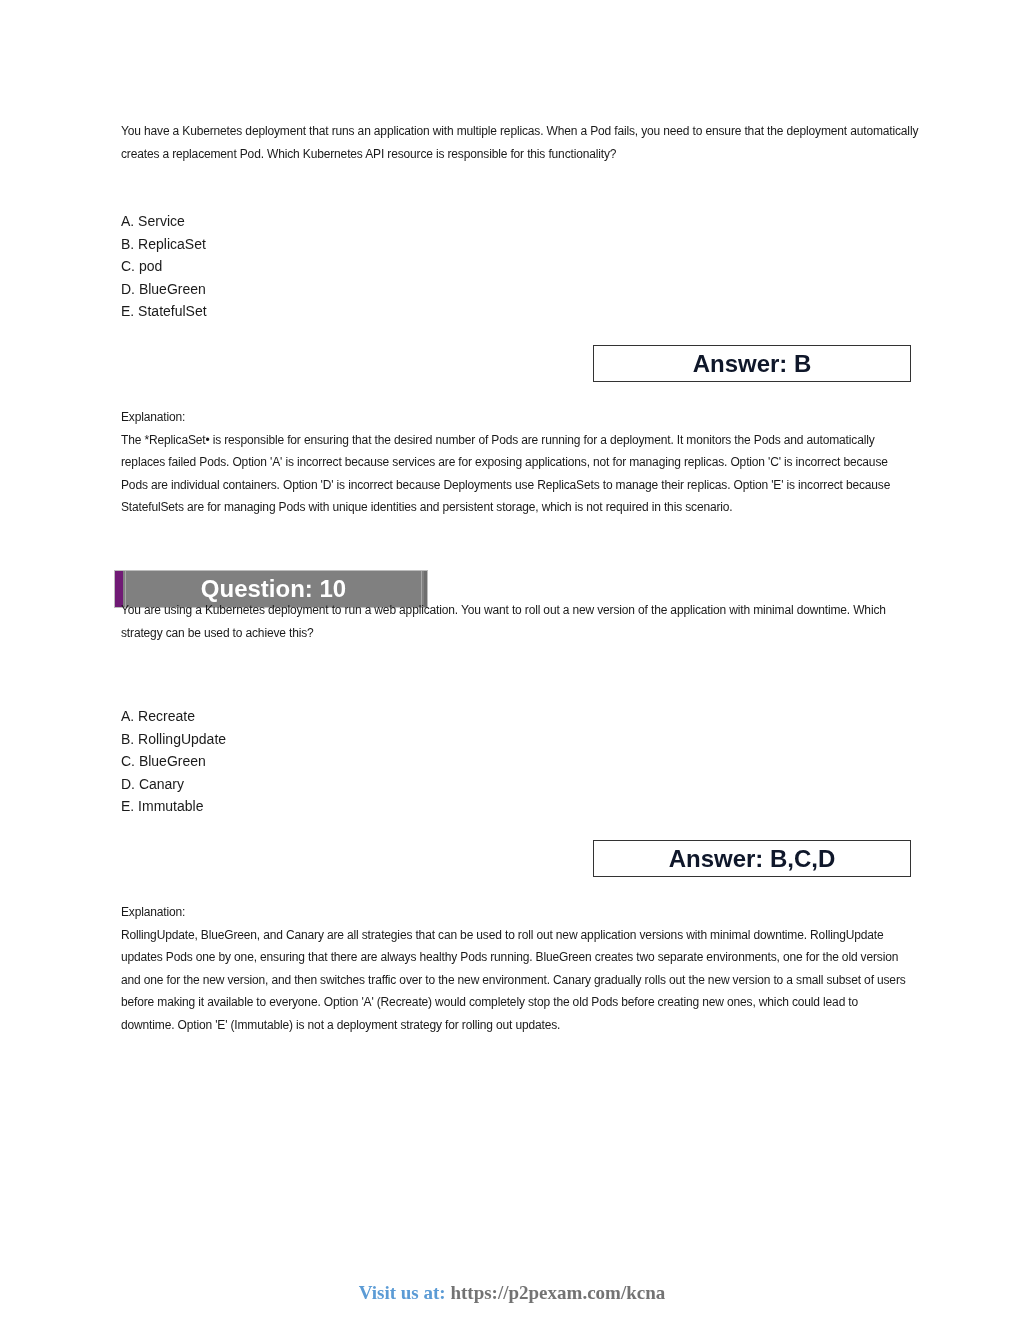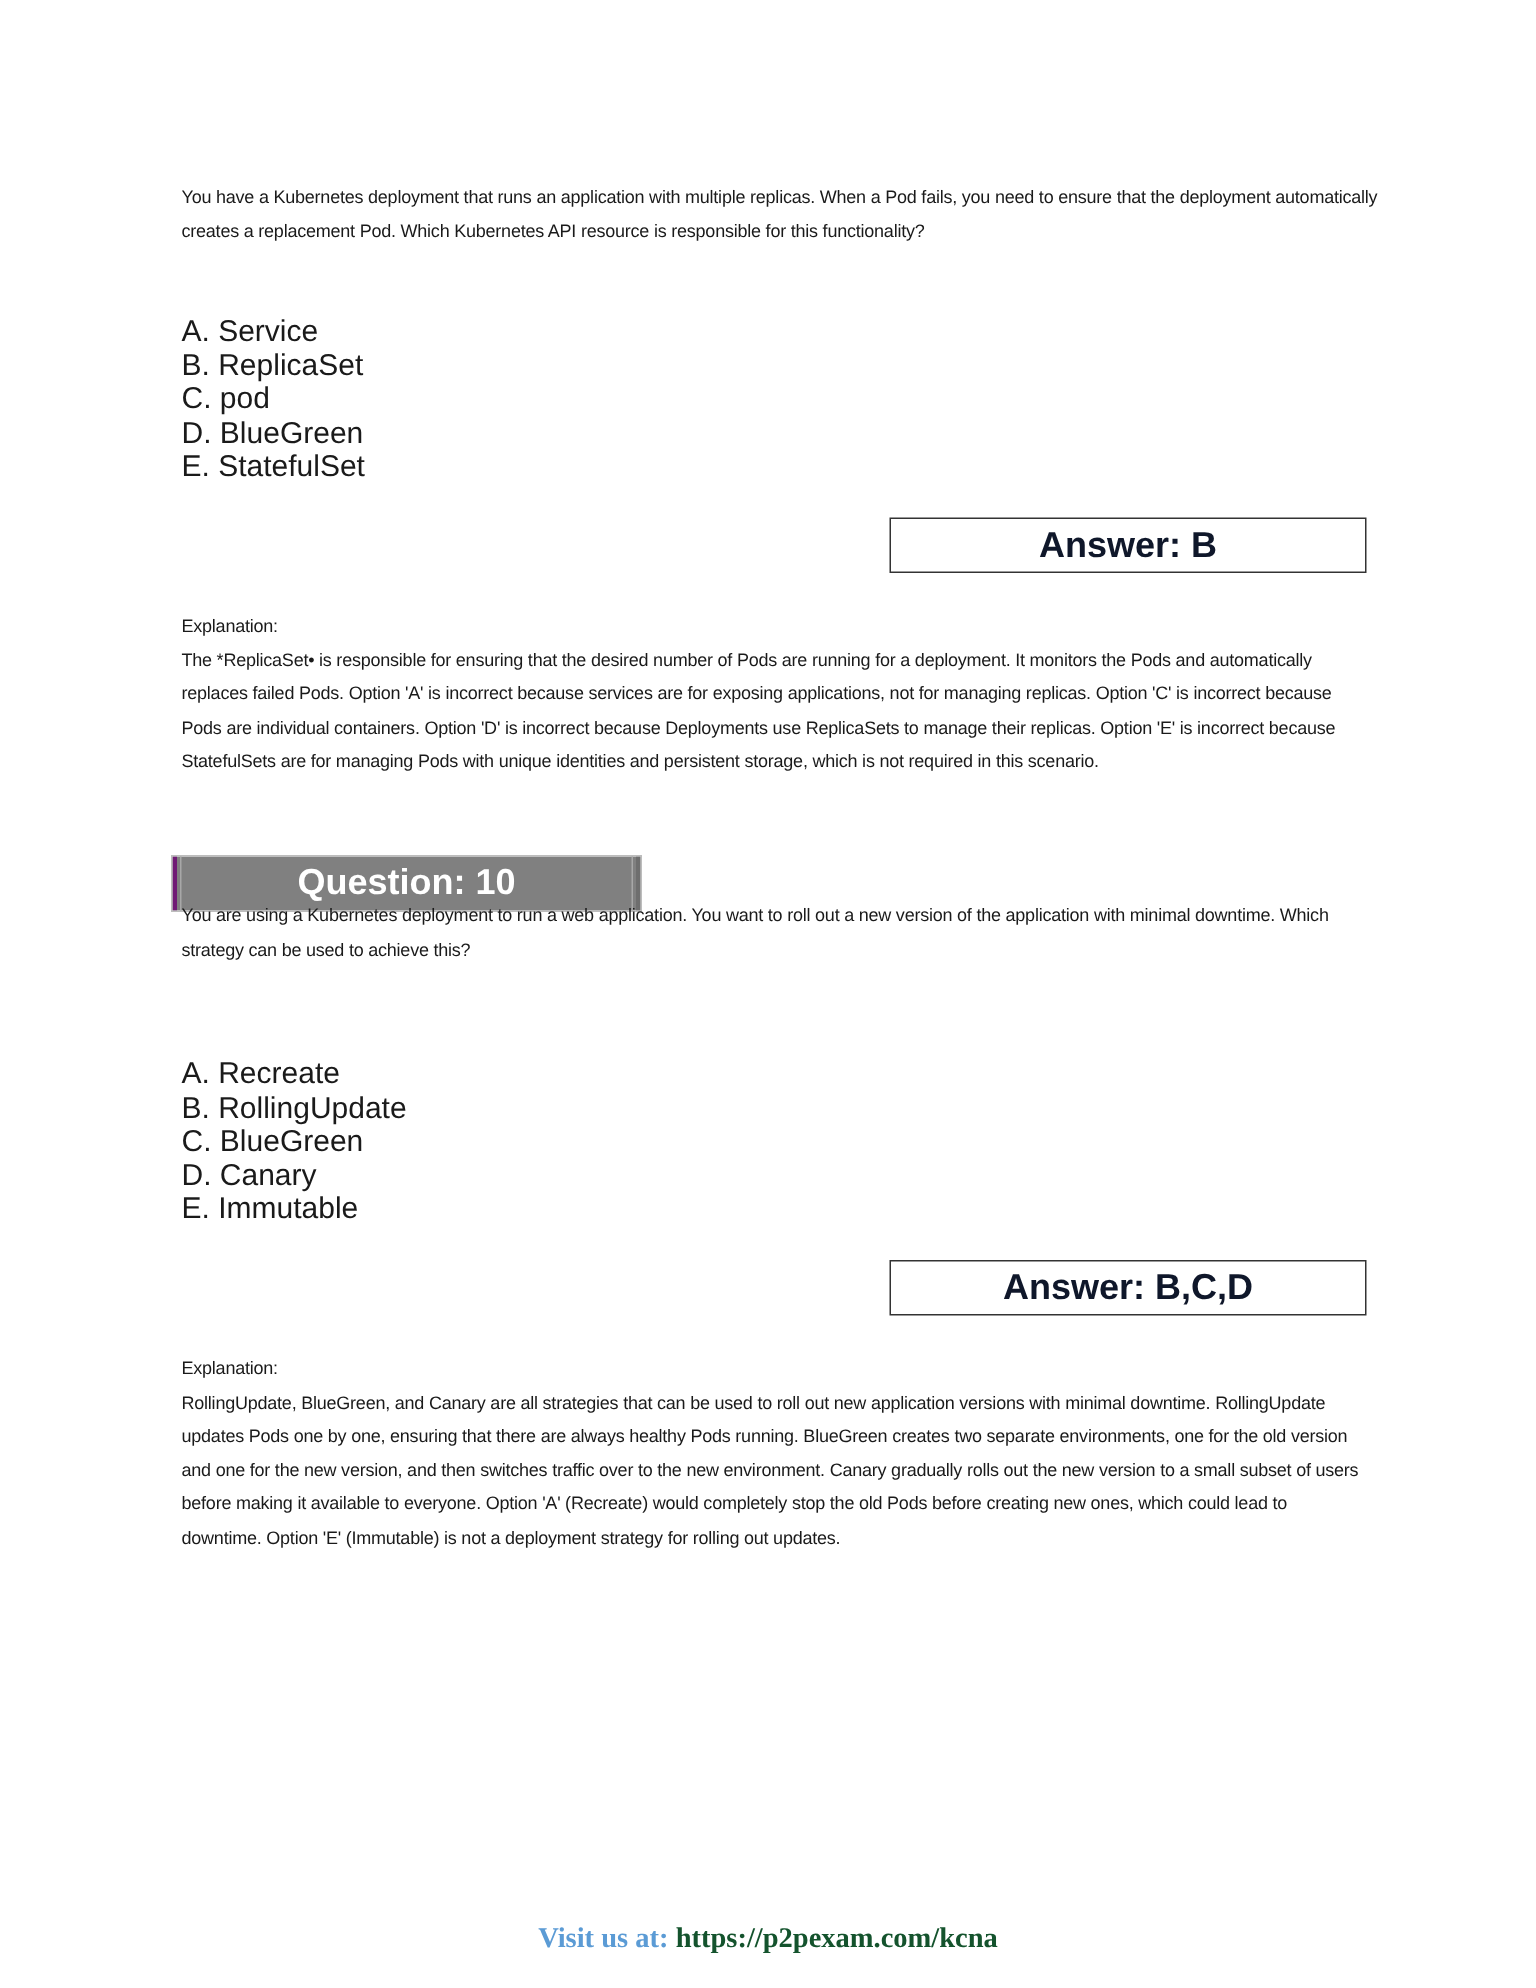--- a/index.html
+++ b/index.html
@@ -7,46 +7,46 @@
       width: 1024px; height: 1325px; position: relative; overflow: hidden;
       font-family: "Liberation Sans", "DejaVu Sans", sans-serif;
       color: #1a1a1a;
     }
     .text {
       position: absolute; left: 121px; width: 800px;
       font-size: 12px; line-height: 22.5px; letter-spacing: -0.15px;
       margin: 0;
     }
     .opts { position: absolute; left: 121px; margin: 0; padding: 0; list-style: none;
-      font-size: 20px; line-height: 22.5px; }
+      font-size: 14px; line-height: 22.5px; }
     .answer-box {
       position: absolute; left: 593px; width: 318px; height: 37px;
       border: 1px solid #333; box-sizing: border-box;
       display: flex; align-items: center; justify-content: center;
       font-weight: bold; font-size: 24px; color: #0f172a;
     }
     .question-banner {
       position: absolute; left: 115px; top: 571px; width: 312px; height: 36px;
       background: #808080; box-sizing: border-box;
-      border-left: 3px solid #701a75; border-right: 3px solid #6e6e6e;
+      border-left: 8px solid #701a75; border-right: 3px solid #6e6e6e;
       outline: 1px solid #bdbdbd;
       display: flex; align-items: center; justify-content: center;
       color: #ffffff; font-weight: bold; font-size: 24px;
     }
     .question-banner .inner-line-l, .question-banner .inner-line-r {
       position: absolute; top: 0; bottom: 0; width: 1px; background: #a8a8a8;
     }
     .question-banner .inner-line-l { left: 2px; }
     .question-banner .inner-line-r { right: 2px; }
     .footer {
       position: absolute; top: 1282px; left: 0; width: 1024px; text-align: center;
       font-family: "Liberation Serif", "DejaVu Serif", serif; font-weight: bold; font-size: 19px;
     }
     .footer .label { color: #5b9bd5; }
-    .footer .url { color: #14532d; }
+    .footer .url { color: #737373; }
   </style>
 </head>
 <body>
 
 <p class="text" style="top:120px;">You have a Kubernetes deployment that runs an application with multiple replicas. When a Pod fails, you need to ensure that the deployment automatically creates a replacement Pod. Which Kubernetes API resource is responsible for this functionality?</p>
 
 <ul class="opts" style="top:210px;">
   <li>A. Service</li>
   <li>B. ReplicaSet</li>
   <li>C. pod</li>

